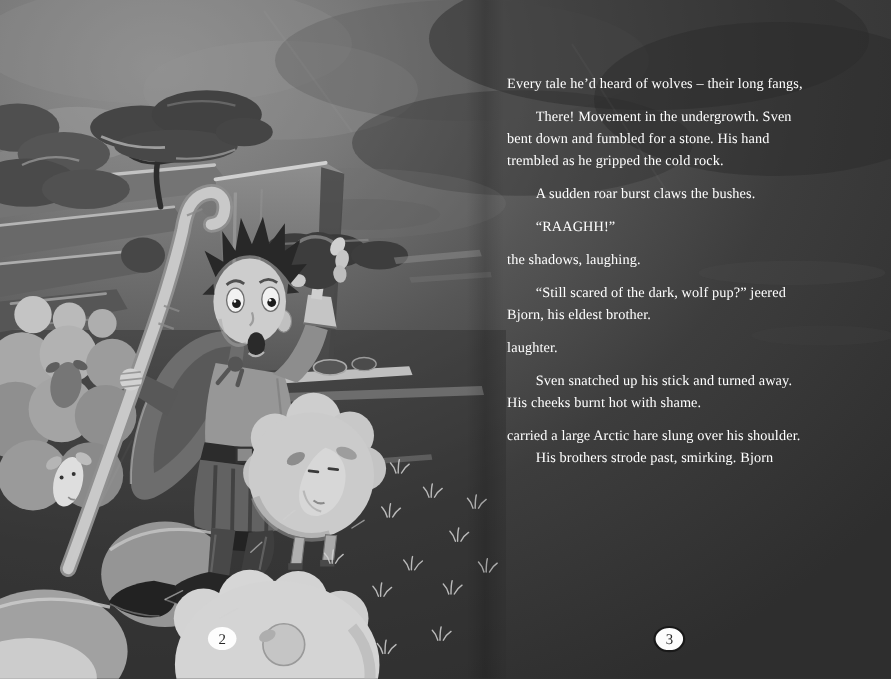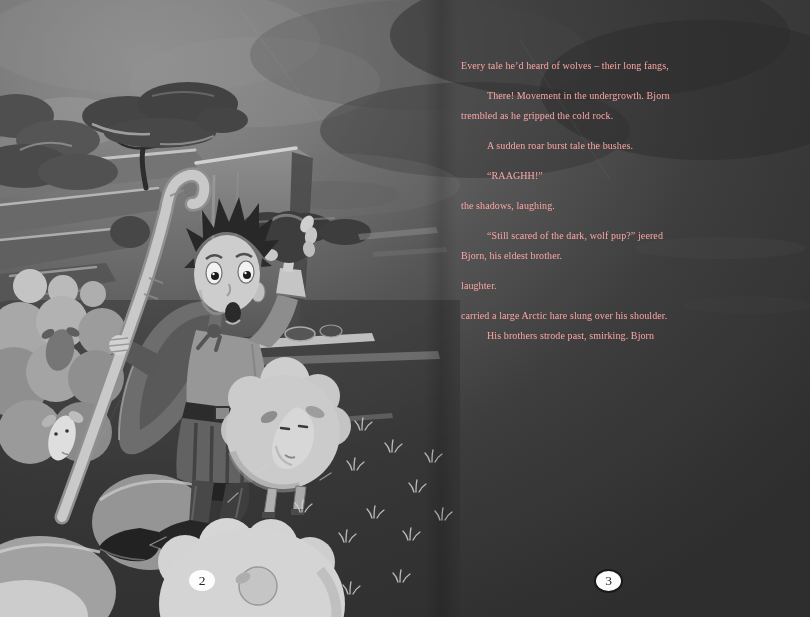--- a/index.html
+++ b/index.html
@@ -4,22 +4,22 @@
 <style>
   html,body{margin:0;padding:0;}
   body{
     width:810px;height:617px;position:relative;overflow:hidden;
     background:#343434;
     font-family:"Liberation Serif","DejaVu Serif",serif;
   }
   .stage{position:absolute;inset:0;}
   svg{display:block;}
   .text-block{
-    position:absolute;left:461px;top:56px;width:322px;
-    color:#fca5a5;font-size:10px;line-height:20px;
+    position:absolute;left:461px;top:66px;width:322px;
+    color:#ffffff;font-size:13px;line-height:20px;
     letter-spacing:.1px;
   }
   .para{margin:0 0 10px 0;}
   .line{display:block;white-space:nowrap;}
   .line.ind{padding-left:26px;}
   .italic{}
   .pagenum{
     position:absolute;border-radius:50%;
     display:flex;align-items:center;justify-content:center;
     font-size:13.5px;color:#262626;
@@ -266,38 +266,43 @@
     <path d="M240,10 L320,120 M520,40 L610,180 M120,400 L60,520" stroke="#ffffff" stroke-width="2" opacity="0.03" fill="none"></path>
   </g>
 </svg>
 </div>
 
 <div class="text-block">
     <p class="para">
       <span class="line"><span>Every tale he’d heard of wolves – their long fangs,</span></span>
     </p>
     <p class="para">
-      <span class="line ind"><span class="italic">There!</span><span> Movement in the undergrowth. Bjorn</span></span>
+      <span class="line ind"><span class="italic">There!</span><span> Movement in the undergrowth. Sven</span></span>
+      <span class="line"><span>bent down and fumbled for a stone. His hand</span></span>
       <span class="line"><span>trembled as he gripped the cold rock.</span></span>
     </p>
     <p class="para">
-      <span class="line ind"><span>A sudden roar burst tale the bushes.</span></span>
+      <span class="line ind"><span>A sudden roar burst claws the bushes.</span></span>
     </p>
     <p class="para">
       <span class="line ind"><span>“RAAGHH!”</span></span>
     </p>
     <p class="para">
       <span class="line"><span>the shadows, laughing.</span></span>
     </p>
     <p class="para">
       <span class="line ind"><span>“Still scared of the dark, </span><span class="italic">wolf pup</span><span>?” jeered</span></span>
       <span class="line"><span>Bjorn, his eldest brother.</span></span>
     </p>
     <p class="para">
       <span class="line"><span>laughter.</span></span>
+    </p>
+    <p class="para">
+      <span class="line ind"><span>Sven snatched up his stick and turned away.</span></span>
+      <span class="line"><span>His cheeks burnt hot with shame.</span></span>
     </p>
     <p class="para">
       <span class="line"><span>carried a large Arctic hare slung over his shoulder.</span></span>
       <span class="line ind"><span>His brothers strode past, smirking. Bjorn</span></span>
     </p>
   </div>
 
 <div class="pagenum" id="pn-left">
   <span>2</span>
 </div>

